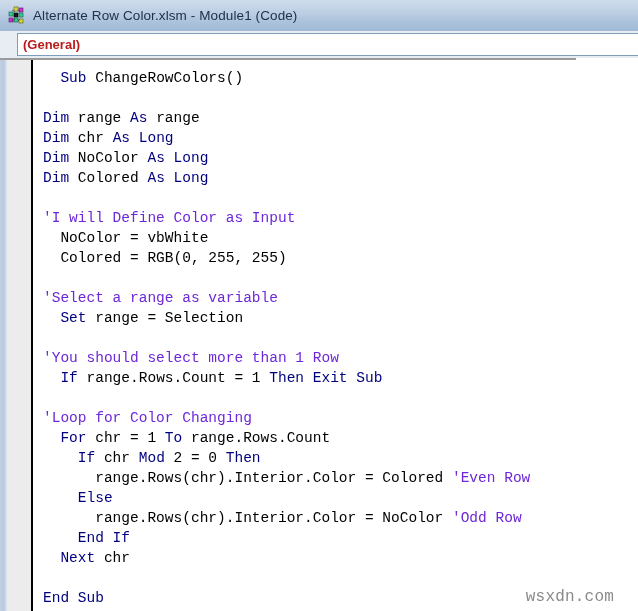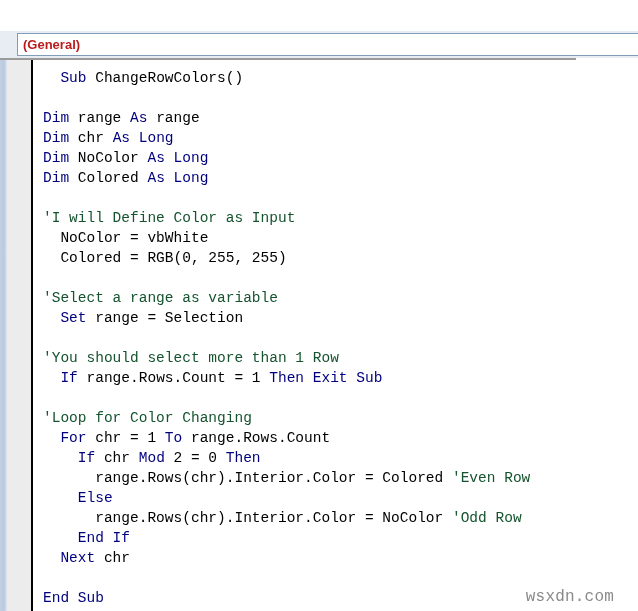--- a/index.html
+++ b/index.html
@@ -137,39 +137,55 @@
     padding-top: 8px;
     padding-left: 10px;
     box-sizing: border-box;
   }
   .code .ln {
     height: 20px;
     white-space: pre;
   }
   .kw  { color: #00007f; }
   .id  { color: #000000; }
-  .cmt { color: #14532d; }
+  .cmt { color: #6d28d9; }
 
   
   .watermark {
     position: absolute;
     right: 24px;
     bottom: 5px;
     font-family: Liberation Mono, monospace;
     font-size: 16px;
     color: #8a8a8a;
     letter-spacing: 0.2px;
     white-space: nowrap;
   }
 </style>
 </head>
 <body>
 
 <div id="app">
 
+  <div class="titlebar">
+    <span class="app-icon">
+      <svg width="22" height="20" viewBox="0 0 22 20" xmlns="http://www.w3.org/2000/svg">
+        <rect x="8" y="1" width="4" height="4" fill="#d8d83a" stroke="#5a5a10" stroke-width="0.6"></rect>
+        <rect x="13" y="2" width="4" height="4" fill="#cc33cc" stroke="#5a1a5a" stroke-width="0.6"></rect>
+        <rect x="3" y="6" width="4" height="4" fill="#33cc99" stroke="#145a42" stroke-width="0.6"></rect>
+        <rect x="8" y="7" width="4" height="4" fill="#1a1a1a" stroke="#000000" stroke-width="0.6"></rect>
+        <rect x="13" y="7" width="4" height="4" fill="#33cc99" stroke="#145a42" stroke-width="0.6"></rect>
+        <rect x="3" y="12" width="4" height="4" fill="#cc33cc" stroke="#5a1a5a" stroke-width="0.6"></rect>
+        <rect x="8" y="12" width="4" height="4" fill="#33cc99" stroke="#145a42" stroke-width="0.6"></rect>
+        <rect x="13" y="13" width="4" height="4" fill="#d8d83a" stroke="#5a5a10" stroke-width="0.6"></rect>
+        <path d="M6 4 L9 6 M12 4 L14 6 M6 15 L9 13 M12 15 L14 13" stroke="#2a2a2a" stroke-width="0.7" fill="none"></path>
+      </svg>
+    </span>
+    <span class="title-text">Alternate Row Color.xlsm - Module1 (Code)</span>
+  </div>
 
   <div class="combobar">
     <div class="combo">
       <span class="combo-value">(General)</span>
     </div>
   </div>
 
   <div class="codepane">
     <div class="pane-top-border"></div>
     <div class="left-strip"></div>

